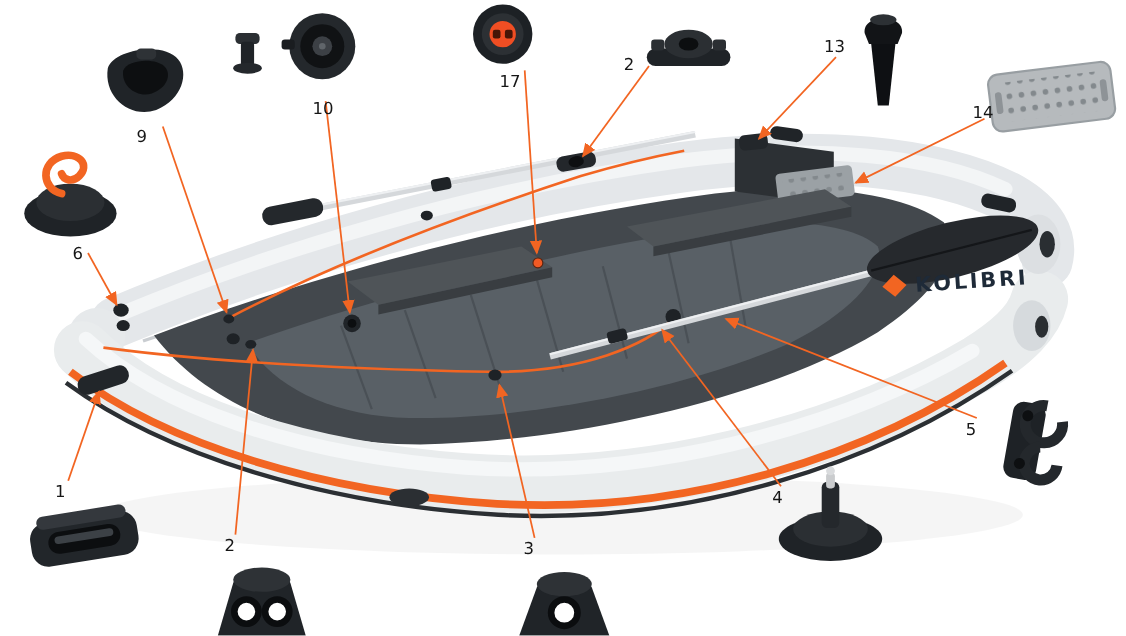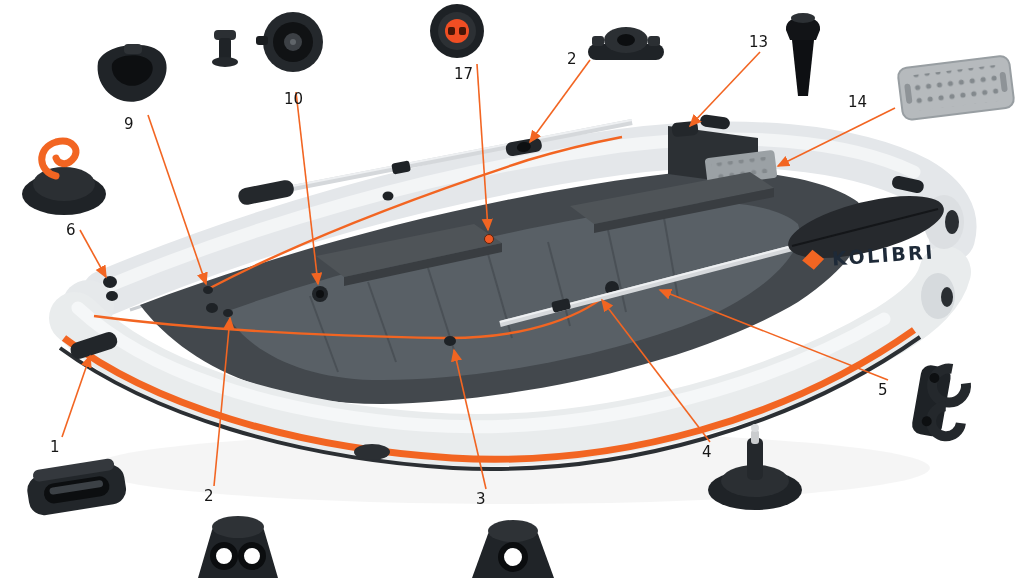--- a/index.html
+++ b/index.html
@@ -253,15 +253,15 @@
 <div class="callout" style="left:204px;top:489px;">2</div>
 <div class="callout" style="left:476px;top:492px;">3</div>
 <div class="callout" style="left:702px;top:445px;">4</div>
 <div class="callout" style="left:878px;top:383px;">5</div>
 <div class="callout" style="left:66px;top:223px;">6</div>
 <div class="callout" style="left:124px;top:117px;">9</div>
 <div class="callout" style="left:284px;top:92px;">10</div>
 <div class="callout" style="left:454px;top:67px;">17</div>
 <div class="callout" style="left:567px;top:52px;">2</div>
 <div class="callout" style="left:749px;top:35px;">13</div>
-<div class="callout" style="left:848px;top:95px;">14</div>
+<div class="callout" style="left:884px;top:95px;">14</div>
 
 </div>
 
 </body></html>

